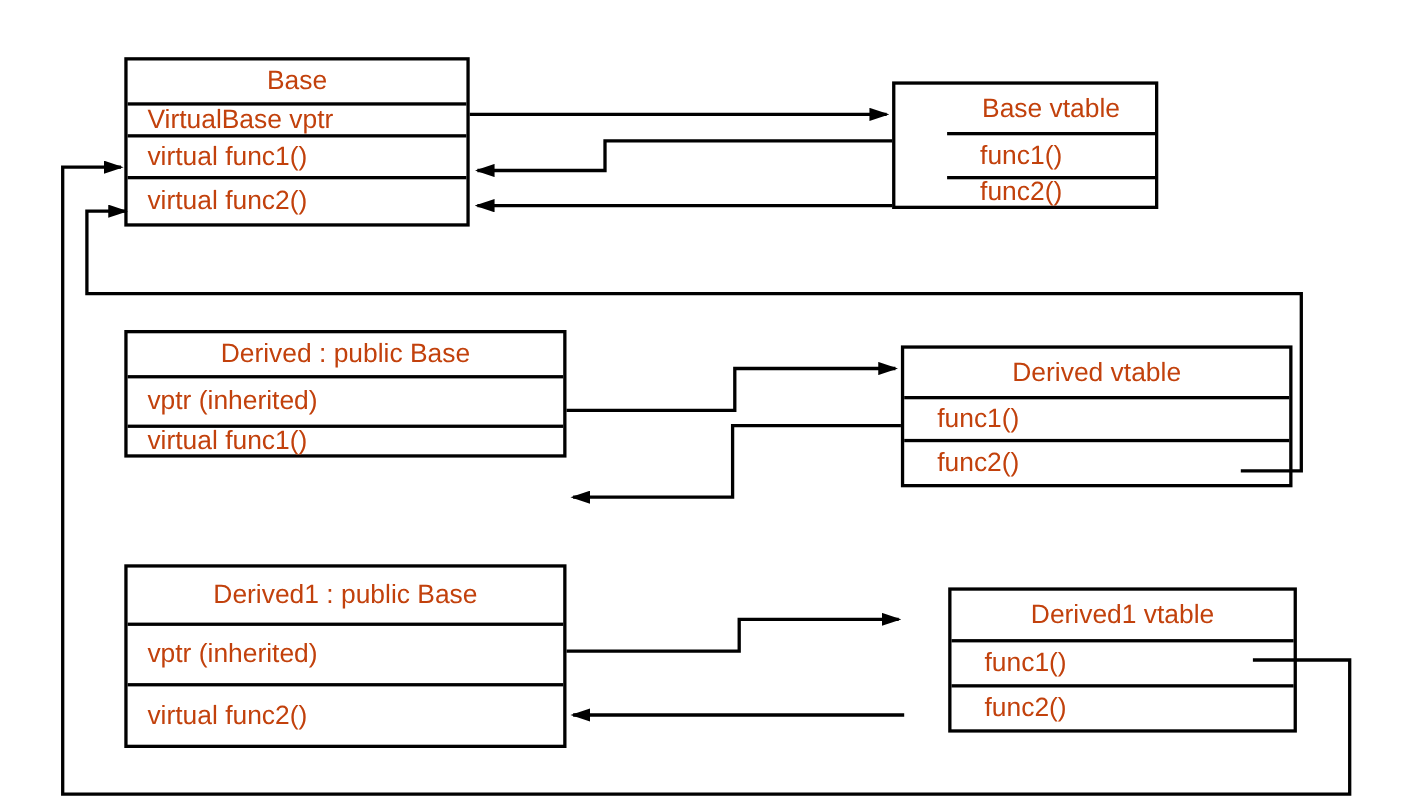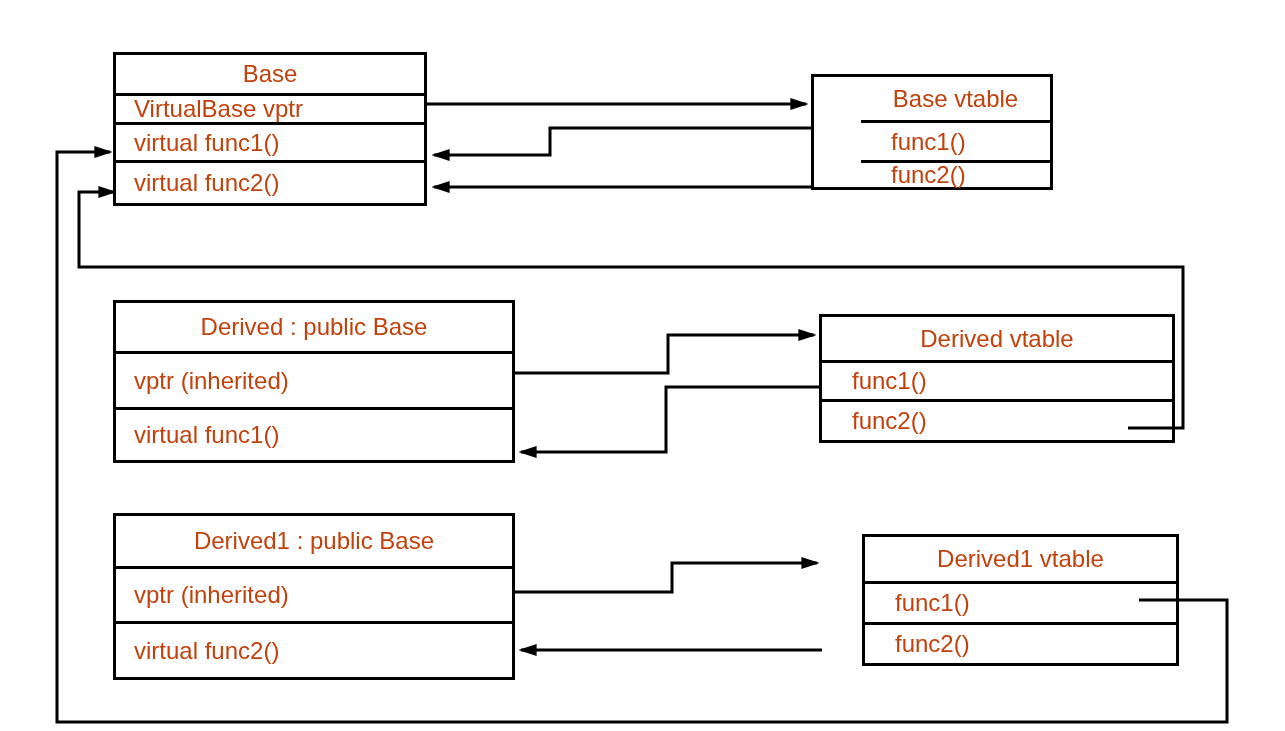--- a/index.html
+++ b/index.html
@@ -55,21 +55,21 @@
     <div class="trow" style="height:38px">virtual func1()</div>
     <div class="trow fill">virtual func2()</div>
   </div>
 
   <div class="tbox vt" style="left:811px;top:74px;width:242px;height:116px;padding-left:47px;">
     <div class="trow c" style="height:45px">Base vtable</div>
     <div class="trow" style="height:41px">func1()</div>
     <div class="trow fill">func2()</div>
   </div>
 
-  <div class="tbox" style="left:113px;top:300px;width:402px;height:163px;">
+  <div class="tbox" style="left:113px;top:300px;width:402px;height:116px;">
     <div class="trow c" style="height:48px">Derived : public Base</div>
     <div class="trow" style="height:56px">vptr (inherited)</div>
     <div class="trow fill">virtual func1()</div>
   </div>
 
   <div class="tbox vt" style="left:819px;top:314px;width:356px;height:129px;">
     <div class="trow c" style="height:43px">Derived vtable</div>
     <div class="trow" style="height:39px">func1()</div>
     <div class="trow fill">func2()</div>
   </div>

